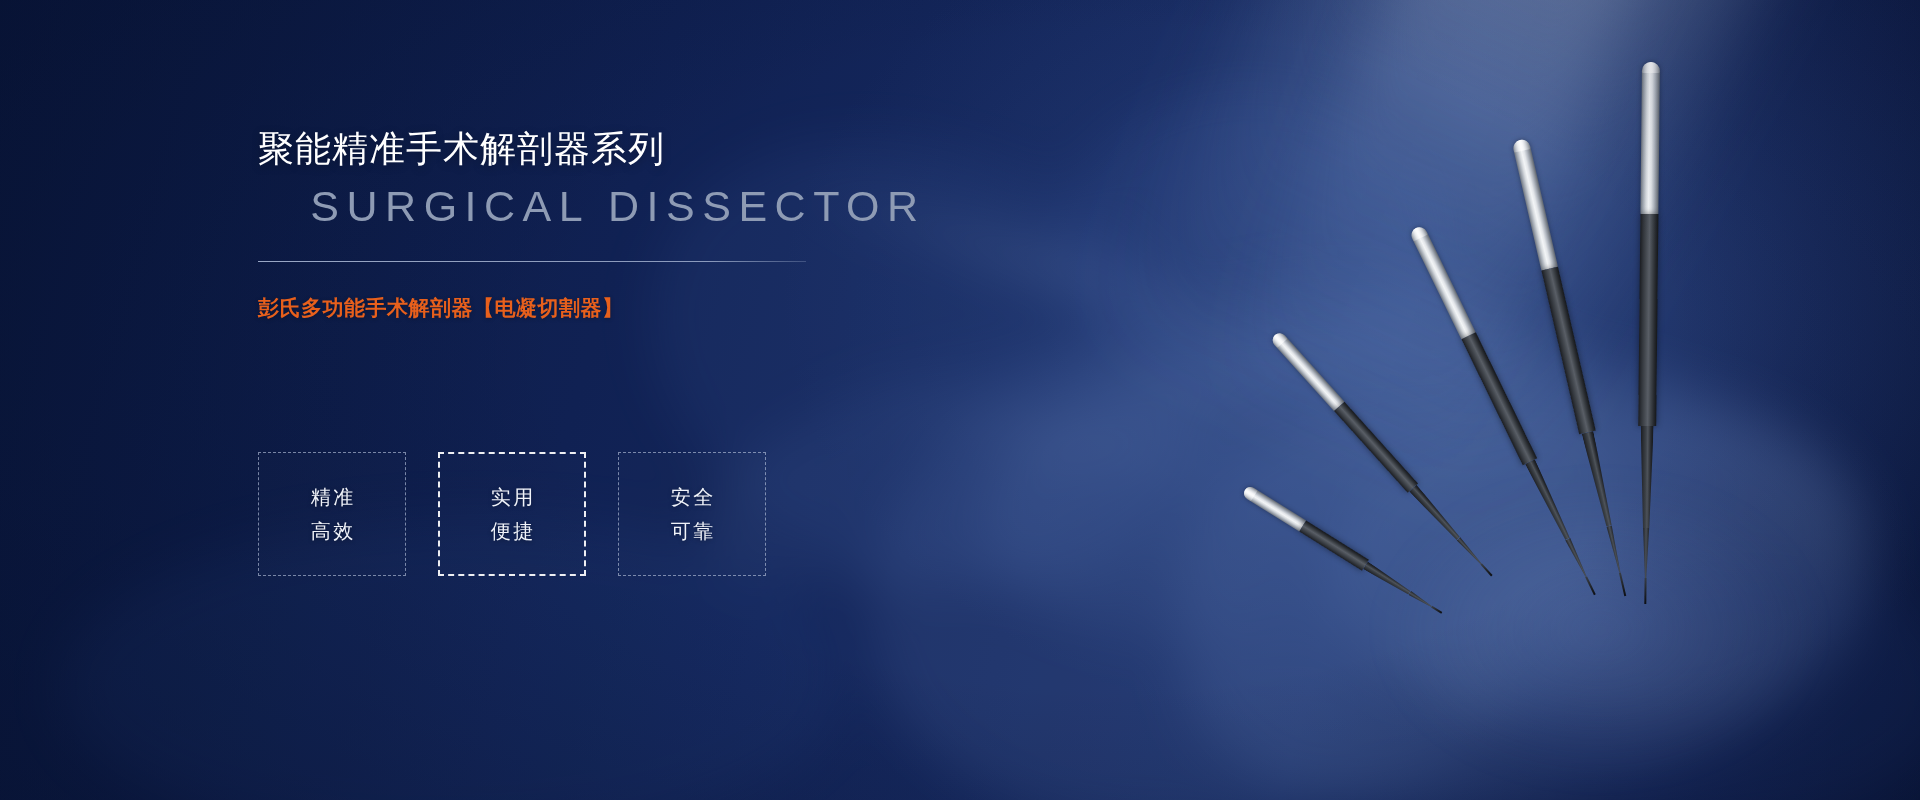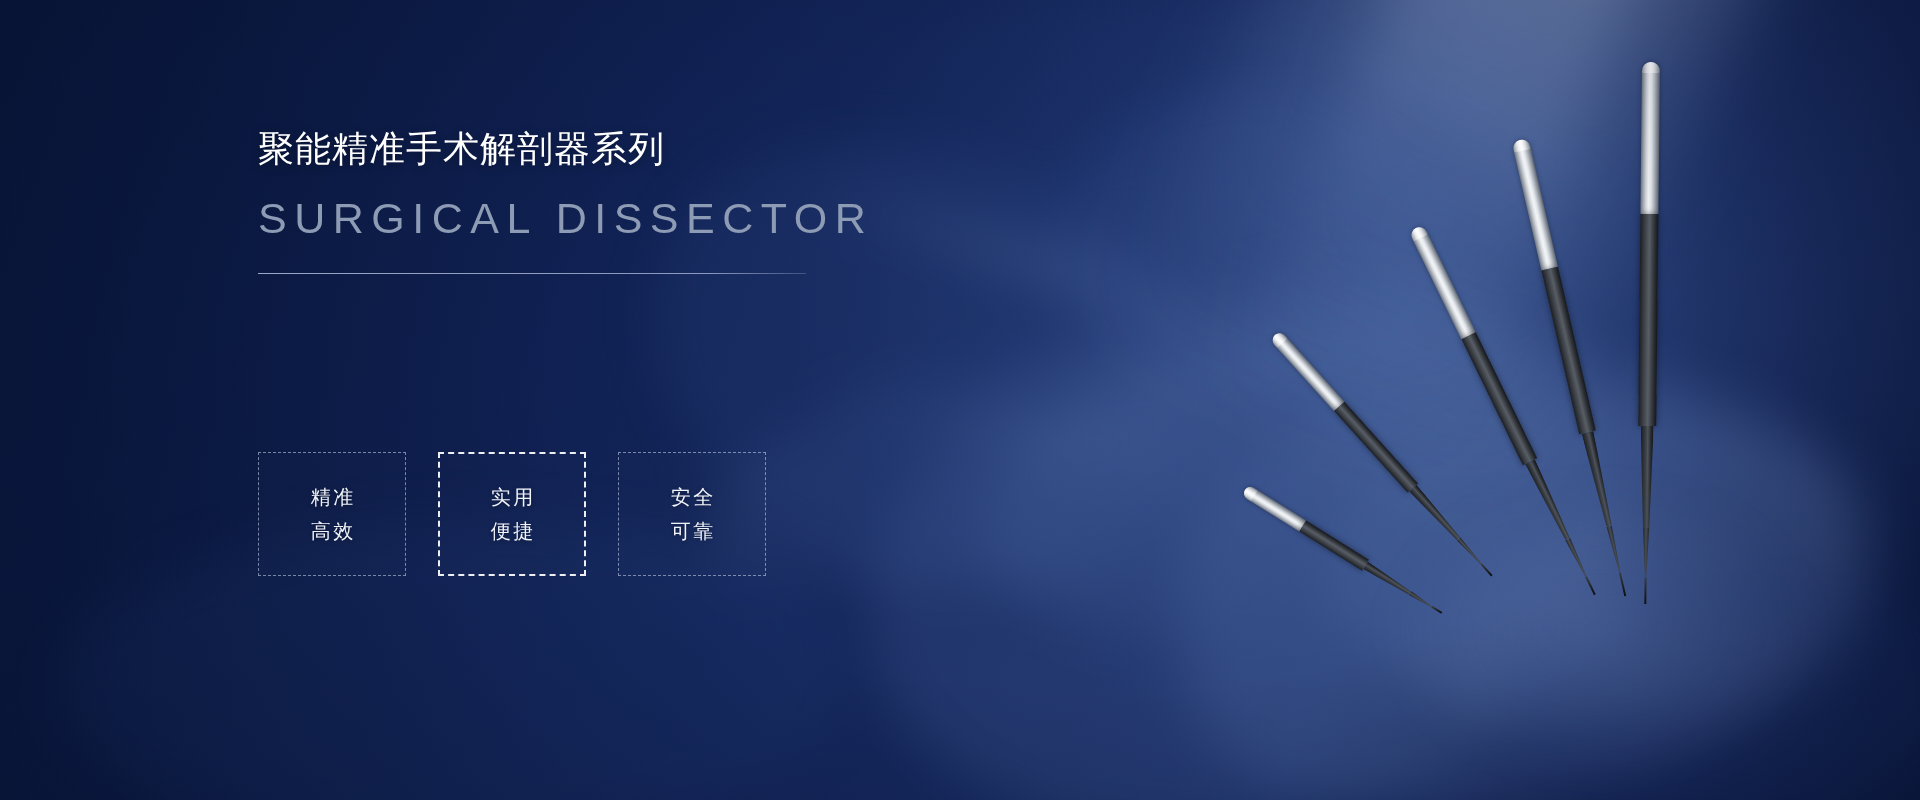--- a/index.html
+++ b/index.html
@@ -84,27 +84,28 @@
   .title-cn {
     font-size:36px;
     line-height:1.18;
     color:#ffffff;
     letter-spacing:1px;
     font-weight:400;
     white-space:nowrap;
     text-shadow:0 2px 10px rgba(0,0,0,0.32);
   }
   .title-en {
-    margin-top:24px;
+    margin-top:12px;
     font-size:43px;
     line-height:1.12;
     color:#8e9bb4;
     letter-spacing:7.5px;
     font-weight:300;
     white-space:nowrap;
+    text-align:center;
   }
   .divider {
     margin-top:30px;
     width:548px; height:1px;
     background:linear-gradient(90deg, rgba(178,192,220,0.85), rgba(178,192,220,0.75) 82%, rgba(178,192,220,0.25));
   }
   .subtitle-cn {
     margin-top:32px;
     font-size:21px;
     color:#e8601c;
@@ -244,20 +245,21 @@
     </div>
 
   </div>
 
   <div class="vignette"></div>
 
   <div class="text-col">
     <div class="title-cn">聚能精准手术解剖器系列</div>
     <div class="title-en">SURGICAL DISSECTOR</div>
     <div class="divider"></div>
+    <div class="subtitle-cn">彭氏多功能手术解剖器【电凝切割器】</div>
   </div>
 
   <div class="features">
 
     <div class="feature-box">
       <div class="feature-line">精准</div>
       <div class="feature-line">高效</div>
     </div>
 
     <div class="feature-box bright">

